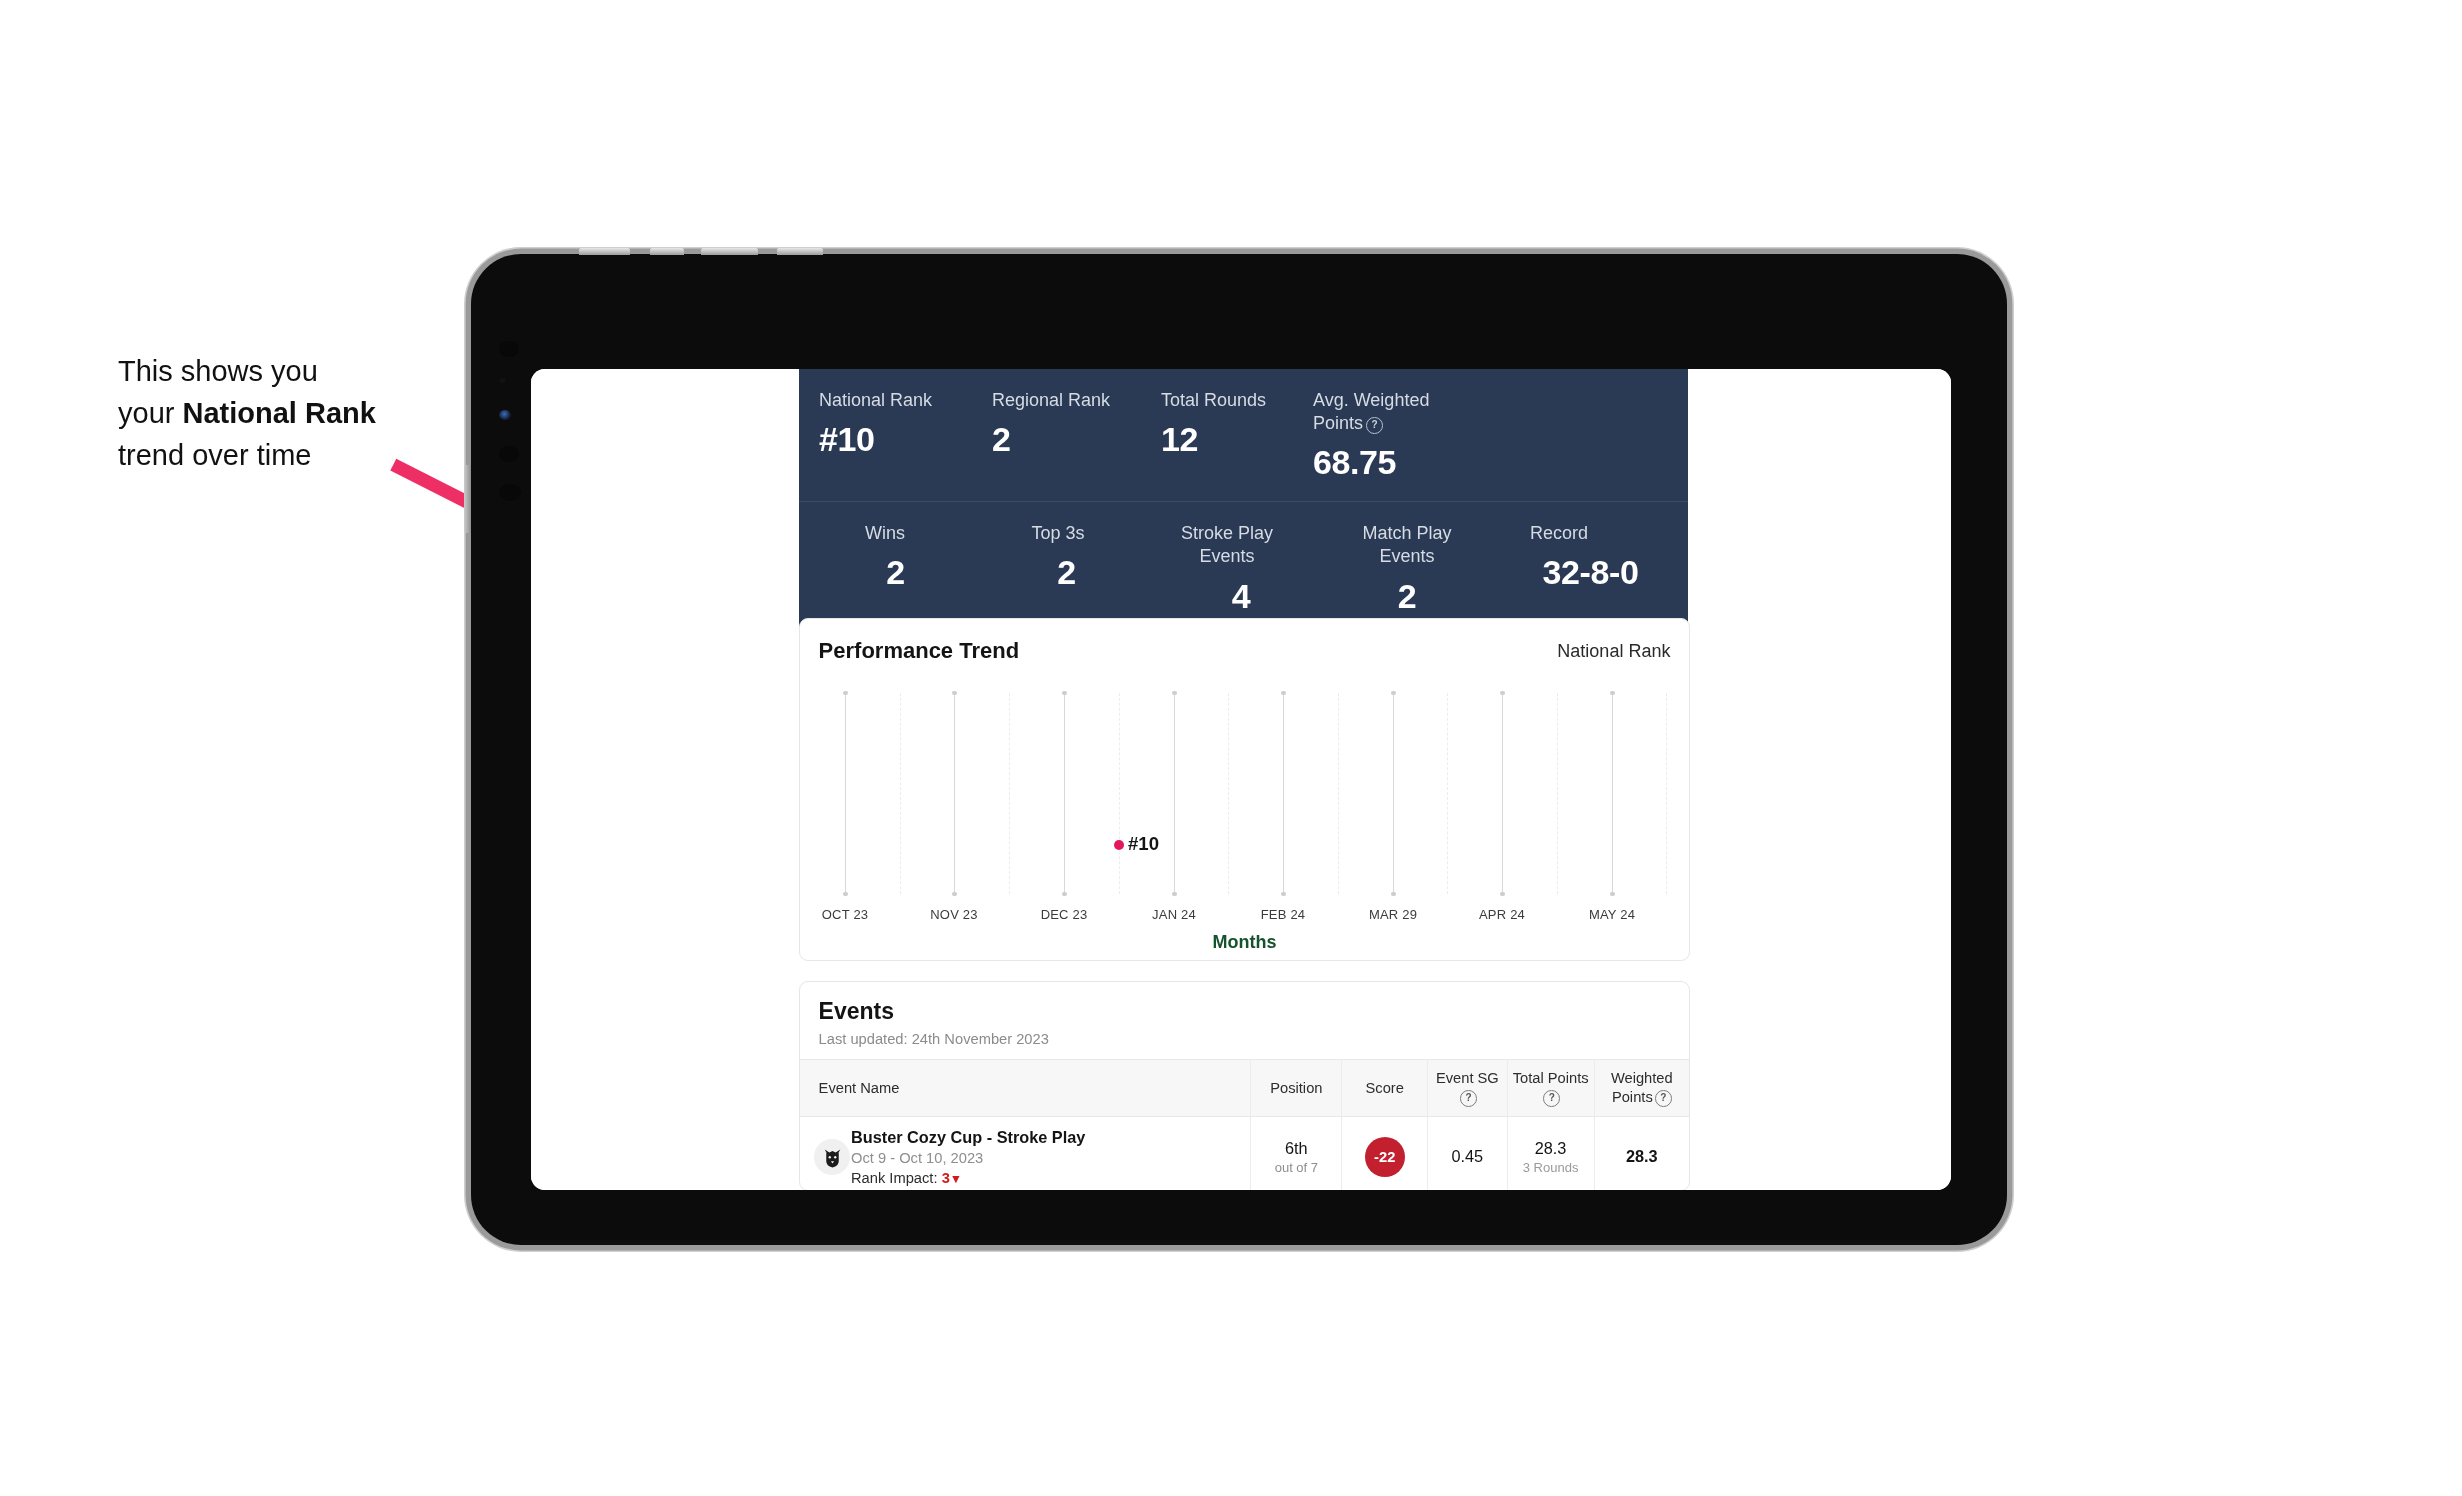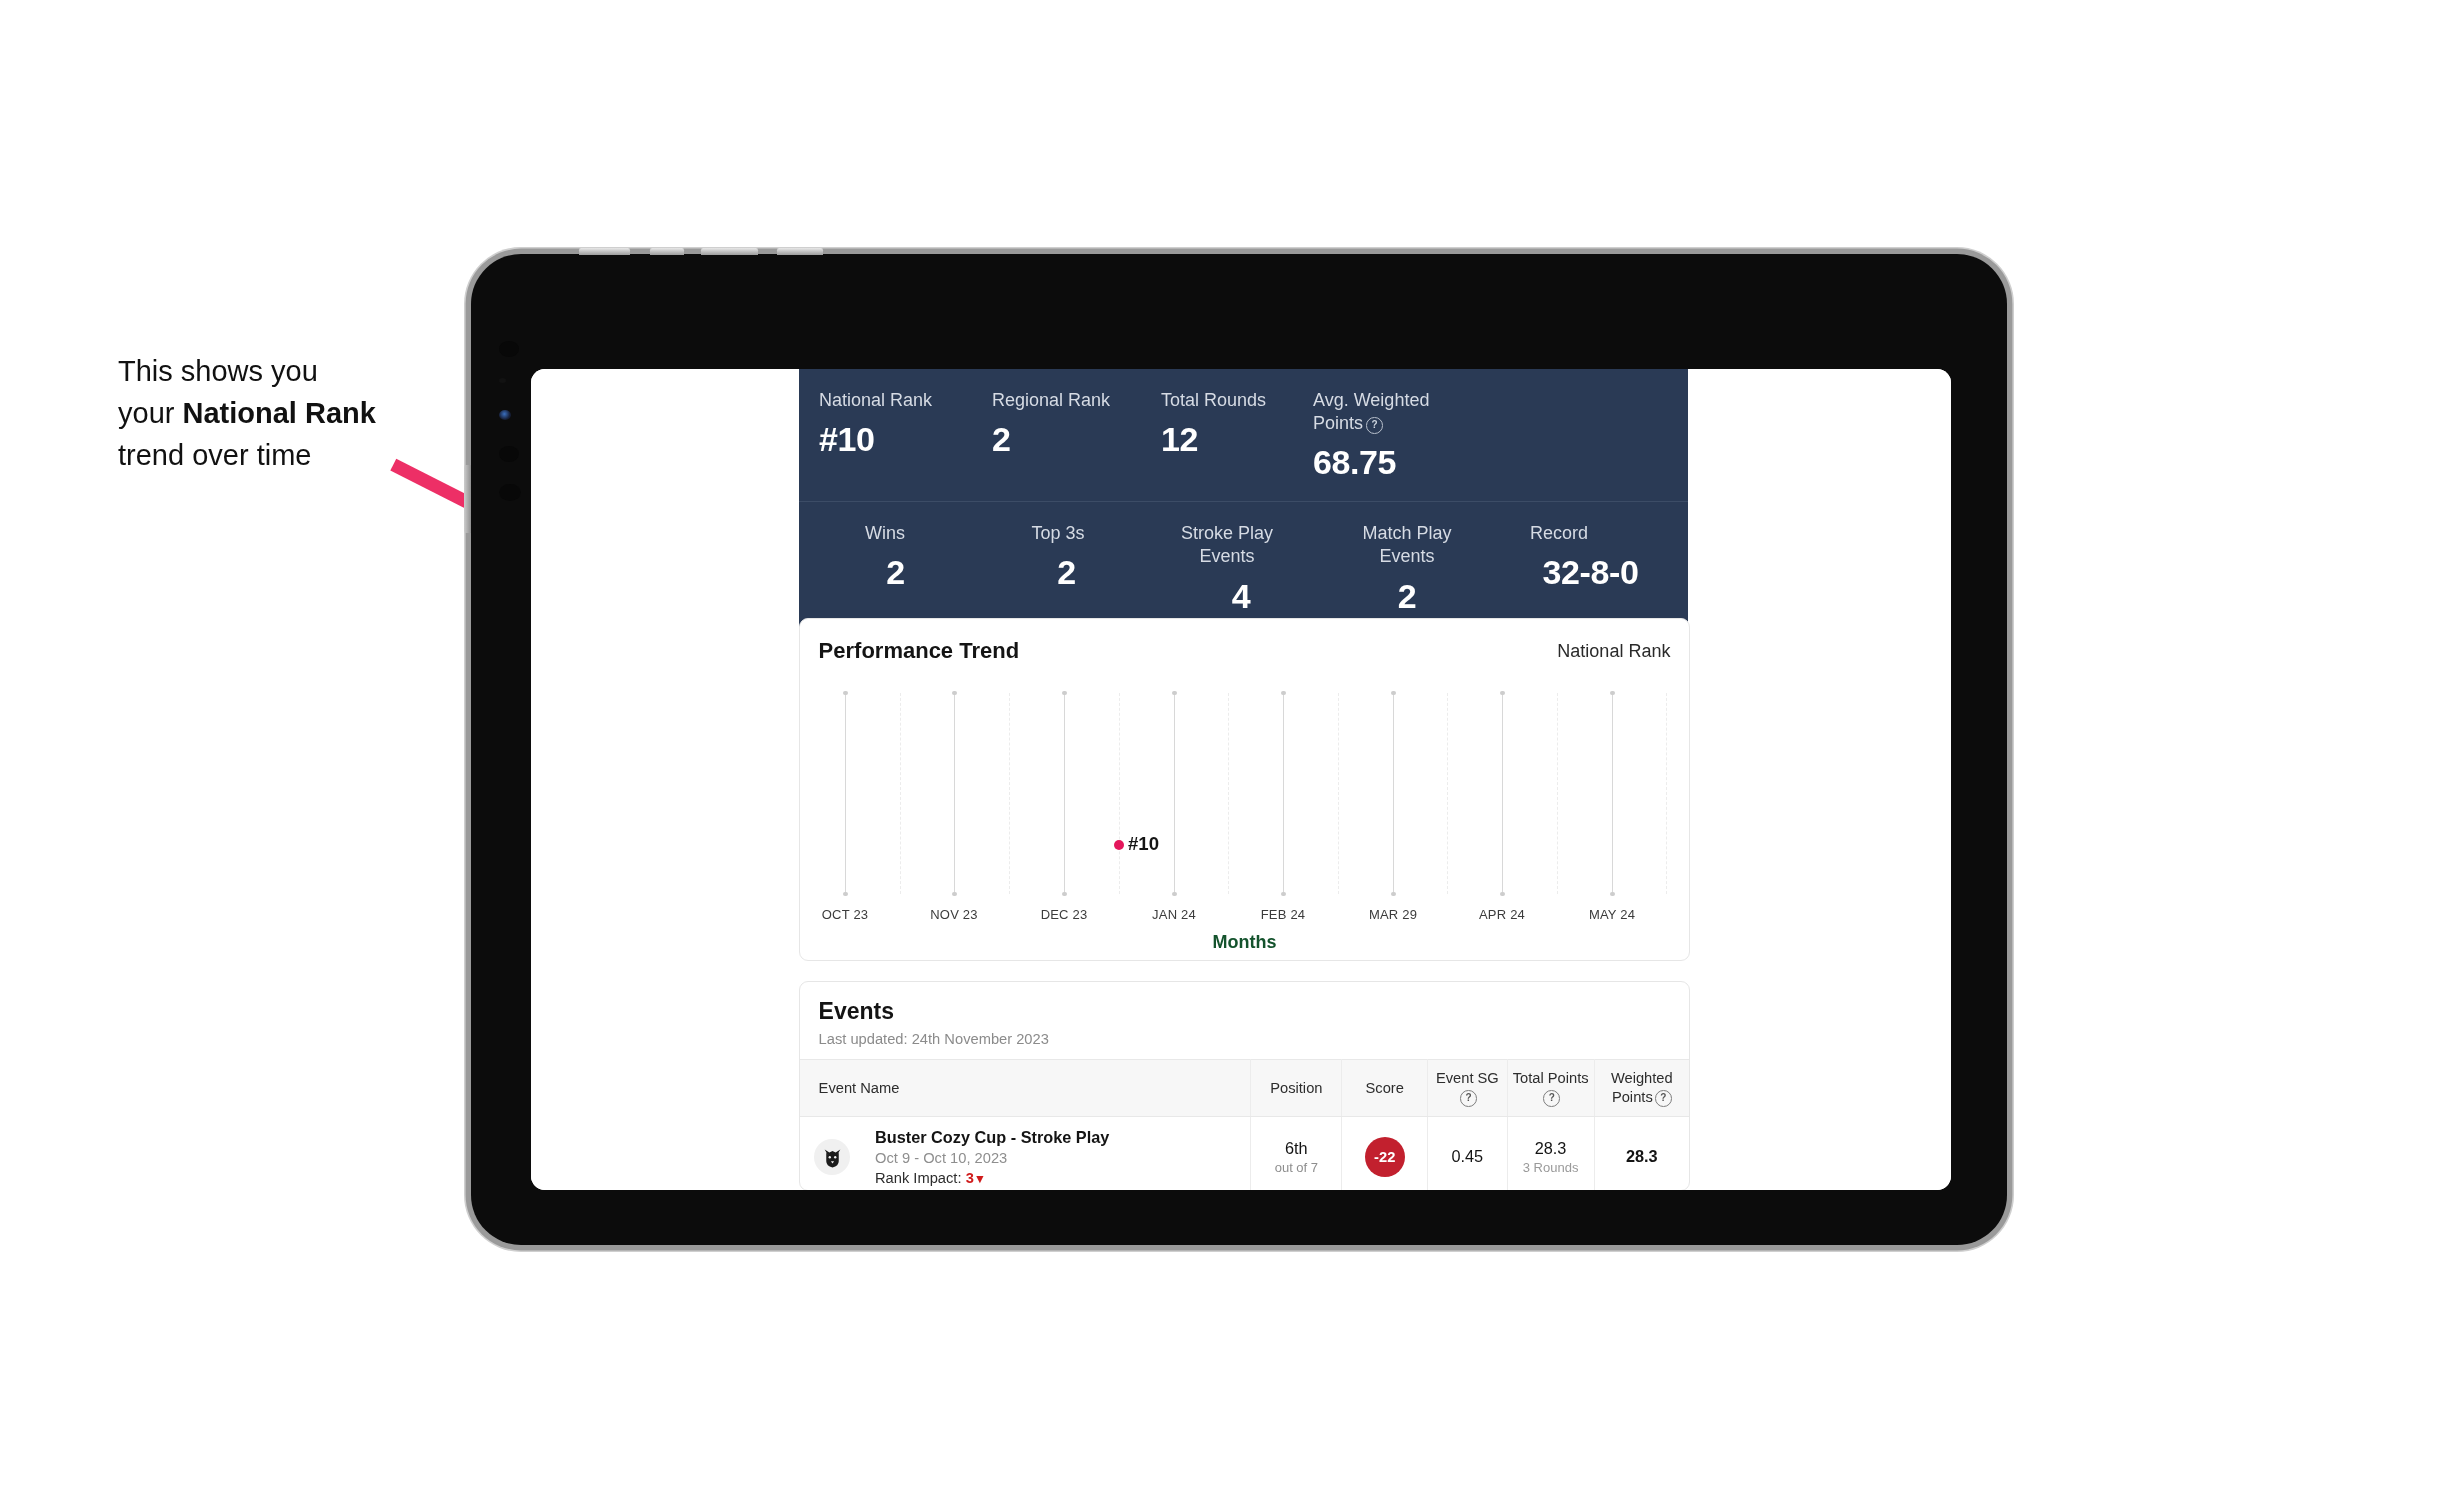--- a/index.html
+++ b/index.html
@@ -96,21 +96,21 @@
   #events-table tbody td{border-right:1.2px solid #ececec;padding:11px 4.6px;
       text-align:center;vertical-align:middle;}
   #events-table tbody td.col-name{border-right:1.2px solid #ececec;text-align:left;
       padding-left:14px;}
   #events-table tbody td:last-child{border-right:none;}
   #events-table thead th{border-right:1.2px solid #ececec;}
   #events-table thead th:last-child{border-right:none;}
   .qmark{display:inline-block;width:14.7px;height:14.7px;border:1.2px solid #7d7d7d;
      border-radius:50%;font-size:10px;line-height:14px;text-align:center;color:#555;
      font-weight:700;vertical-align:0.8px;margin-left:2.3px;}
-  .event-flex{display:flex;align-items:center;gap:25px;}
+  .event-flex{display:flex;align-items:center;gap:1px;}
   #event-avatar{width:36px;height:36px;border-radius:50%;background:#f0f0f0;
       flex:0 0 36px;display:flex;align-items:center;justify-content:center;}
   .evt-name{font-size:16.3px;font-weight:700;color:#141414;}
   .evt-date{font-size:14.7px;color:#8e8e8e;margin-top:3.1px;}
   .evt-rank{font-size:14.7px;color:#2d2d2d;margin-top:3.9px;}
   .evt-rank b{color:#d01b1b;font-weight:700;}
   .evt-rank .dn{color:#d01b1b;font-size:12.4px;}
   .pos-main{font-size:16.3px;color:#141414;}
   .pos-sub{font-size:13px;color:#8e8e8e;margin-top:2.3px;}
   #score-badge{display:inline-flex;align-items:center;justify-content:center;

